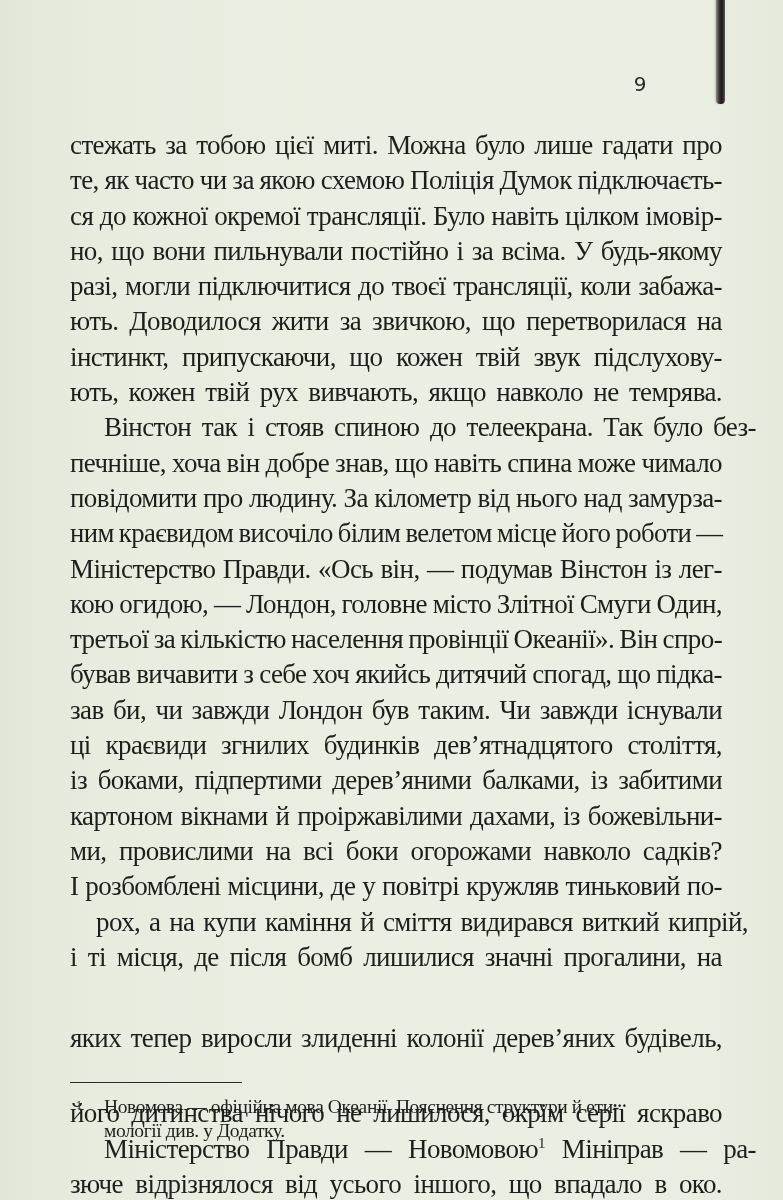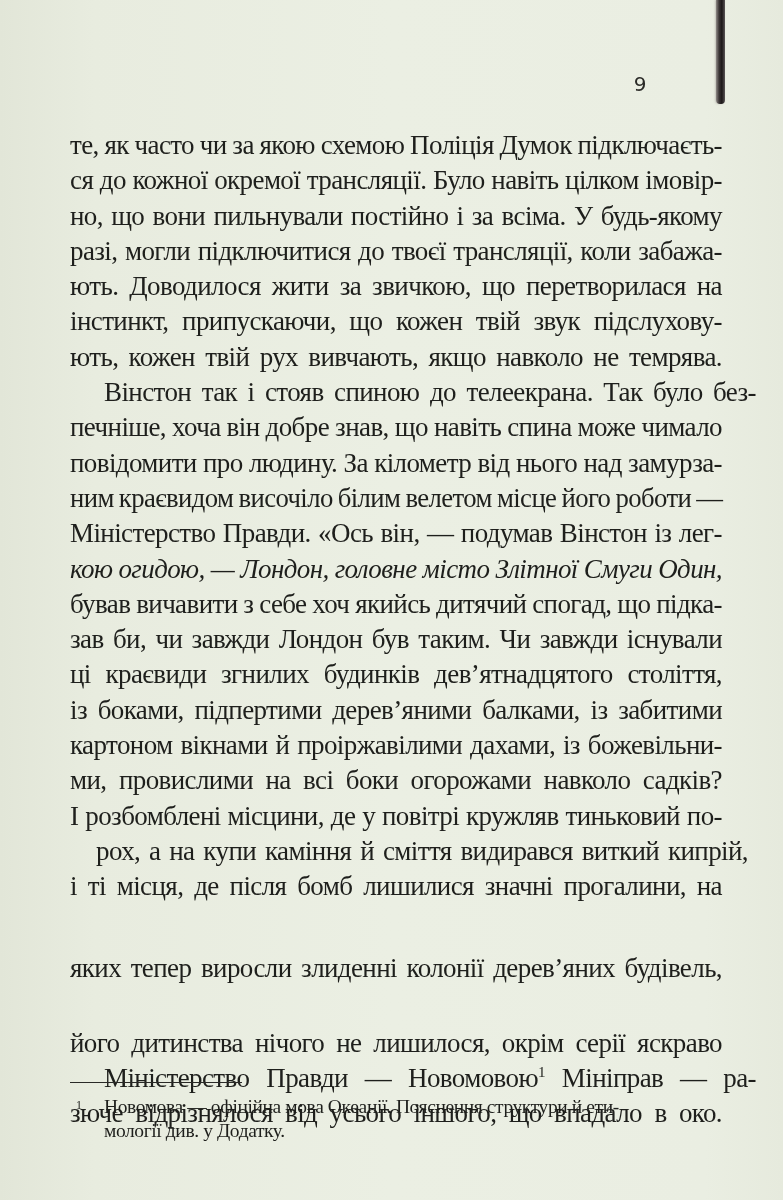--- a/index.html
+++ b/index.html
@@ -104,33 +104,35 @@
 <body>
 
 <div class="page">
 
   <div class="binding-strip"></div>
 
   <div class="page-number">9</div>
 
   <div class="body-text" id="body-text">
 
+  <span class="line" style="display: block; width: 652px;">стежать за тобою цієї миті. Можна було лише гадати про</span>
       <span class="line" style="display: block; width: 652px;">те, як часто чи за якою схемою Поліція Думок підключаєть-</span>
       <span class="line" style="display: block; width: 652px;">ся до кожної окремої трансляції. Було навіть цілком імовір-</span>
       <span class="line" style="display: block; width: 652px;">но, що вони пильнували постійно і за всіма. У будь-якому</span>
       <span class="line" style="display: block; width: 652px;">разі, могли підключитися до твоєї трансляції, коли забажа-</span>
       <span class="line" style="display: block; width: 652px;">ють. Доводилося жити за звичкою, що перетворилася на</span>
       <span class="line" style="display: block; width: 652px;">інстинкт, припускаючи, що кожен твій звук підслухову-</span>
       <span class="line" style="display: block; width: 652px;">ють, кожен твій рух вивчають, якщо навколо не темрява.</span>
       <span class="line indent" style="display: block; width: 652px;">Вінстон так і стояв спиною до телеекрана. Так було без-</span>
       <span class="line" style="display: block; width: 652px;">печніше, хоча він добре знав, що навіть спина може чимало</span>
       <span class="line" style="display: block; width: 652px;">повідомити про людину. За кілометр від нього над замурза-</span>
       <span class="line" style="display: block; width: 659px; transform-origin: left center; transform: scaleX(0.989378);">ним краєвидом височіло білим велетом місце його роботи —</span>
       <span class="line" style="display: block; width: 652px;">Міністерство Правди. «Ось він, — подумав Вінстон із лег-</span>
-      <span class="line" style="display: block; width: 652px; font-style: italic;">кою огидою, — Лондон, головне місто Злітної Смуги Один,</span>
+      <span class="line" style="display: block; width: 652px;">кою огидою, — Лондон, головне місто Злітної Смуги Один,</span>
+      <span class="line" style="display: block; width: 652px;">третьої за кількістю населення провінції Океанії». Він спро-</span>
       <span class="line" style="display: block; width: 652px;">бував вичавити з себе хоч якийсь дитячий спогад, що підка-</span>
       <span class="line" style="display: block; width: 652px;">зав би, чи завжди Лондон був таким. Чи завжди існували</span>
       <span class="line" style="display: block; width: 652px;">ці краєвиди згнилих будинків дев’ятнадцятого століття,</span>
       <span class="line" style="display: block; width: 652px;">із боками, підпертими дерев’яними балками, із забитими</span>
       <span class="line" style="display: block; width: 652px;">картоном вікнами й проіржавілими дахами, із божевільни-</span>
       <span class="line" style="display: block; width: 652px;">ми, провислими на всі боки огорожами навколо садків?</span>
       <span class="line" style="display: block; width: 652px;">І розбомблені місцини, де у повітрі кружляв тиньковий по-</span>
       <span class="line" style="display: block; width: 652px; margin-left: 26px;">рох, а на купи каміння й сміття видирався виткий кипрій,</span>
       <span class="line" style="display: block; width: 652px;">і ті місця, де після бомб лишилися значні прогалини, на</span>
       <span class="line" style="display: block; width: 652px; margin-top: 46px;">яких тепер виросли злиденні колонії дерев’яних будівель,</span>

